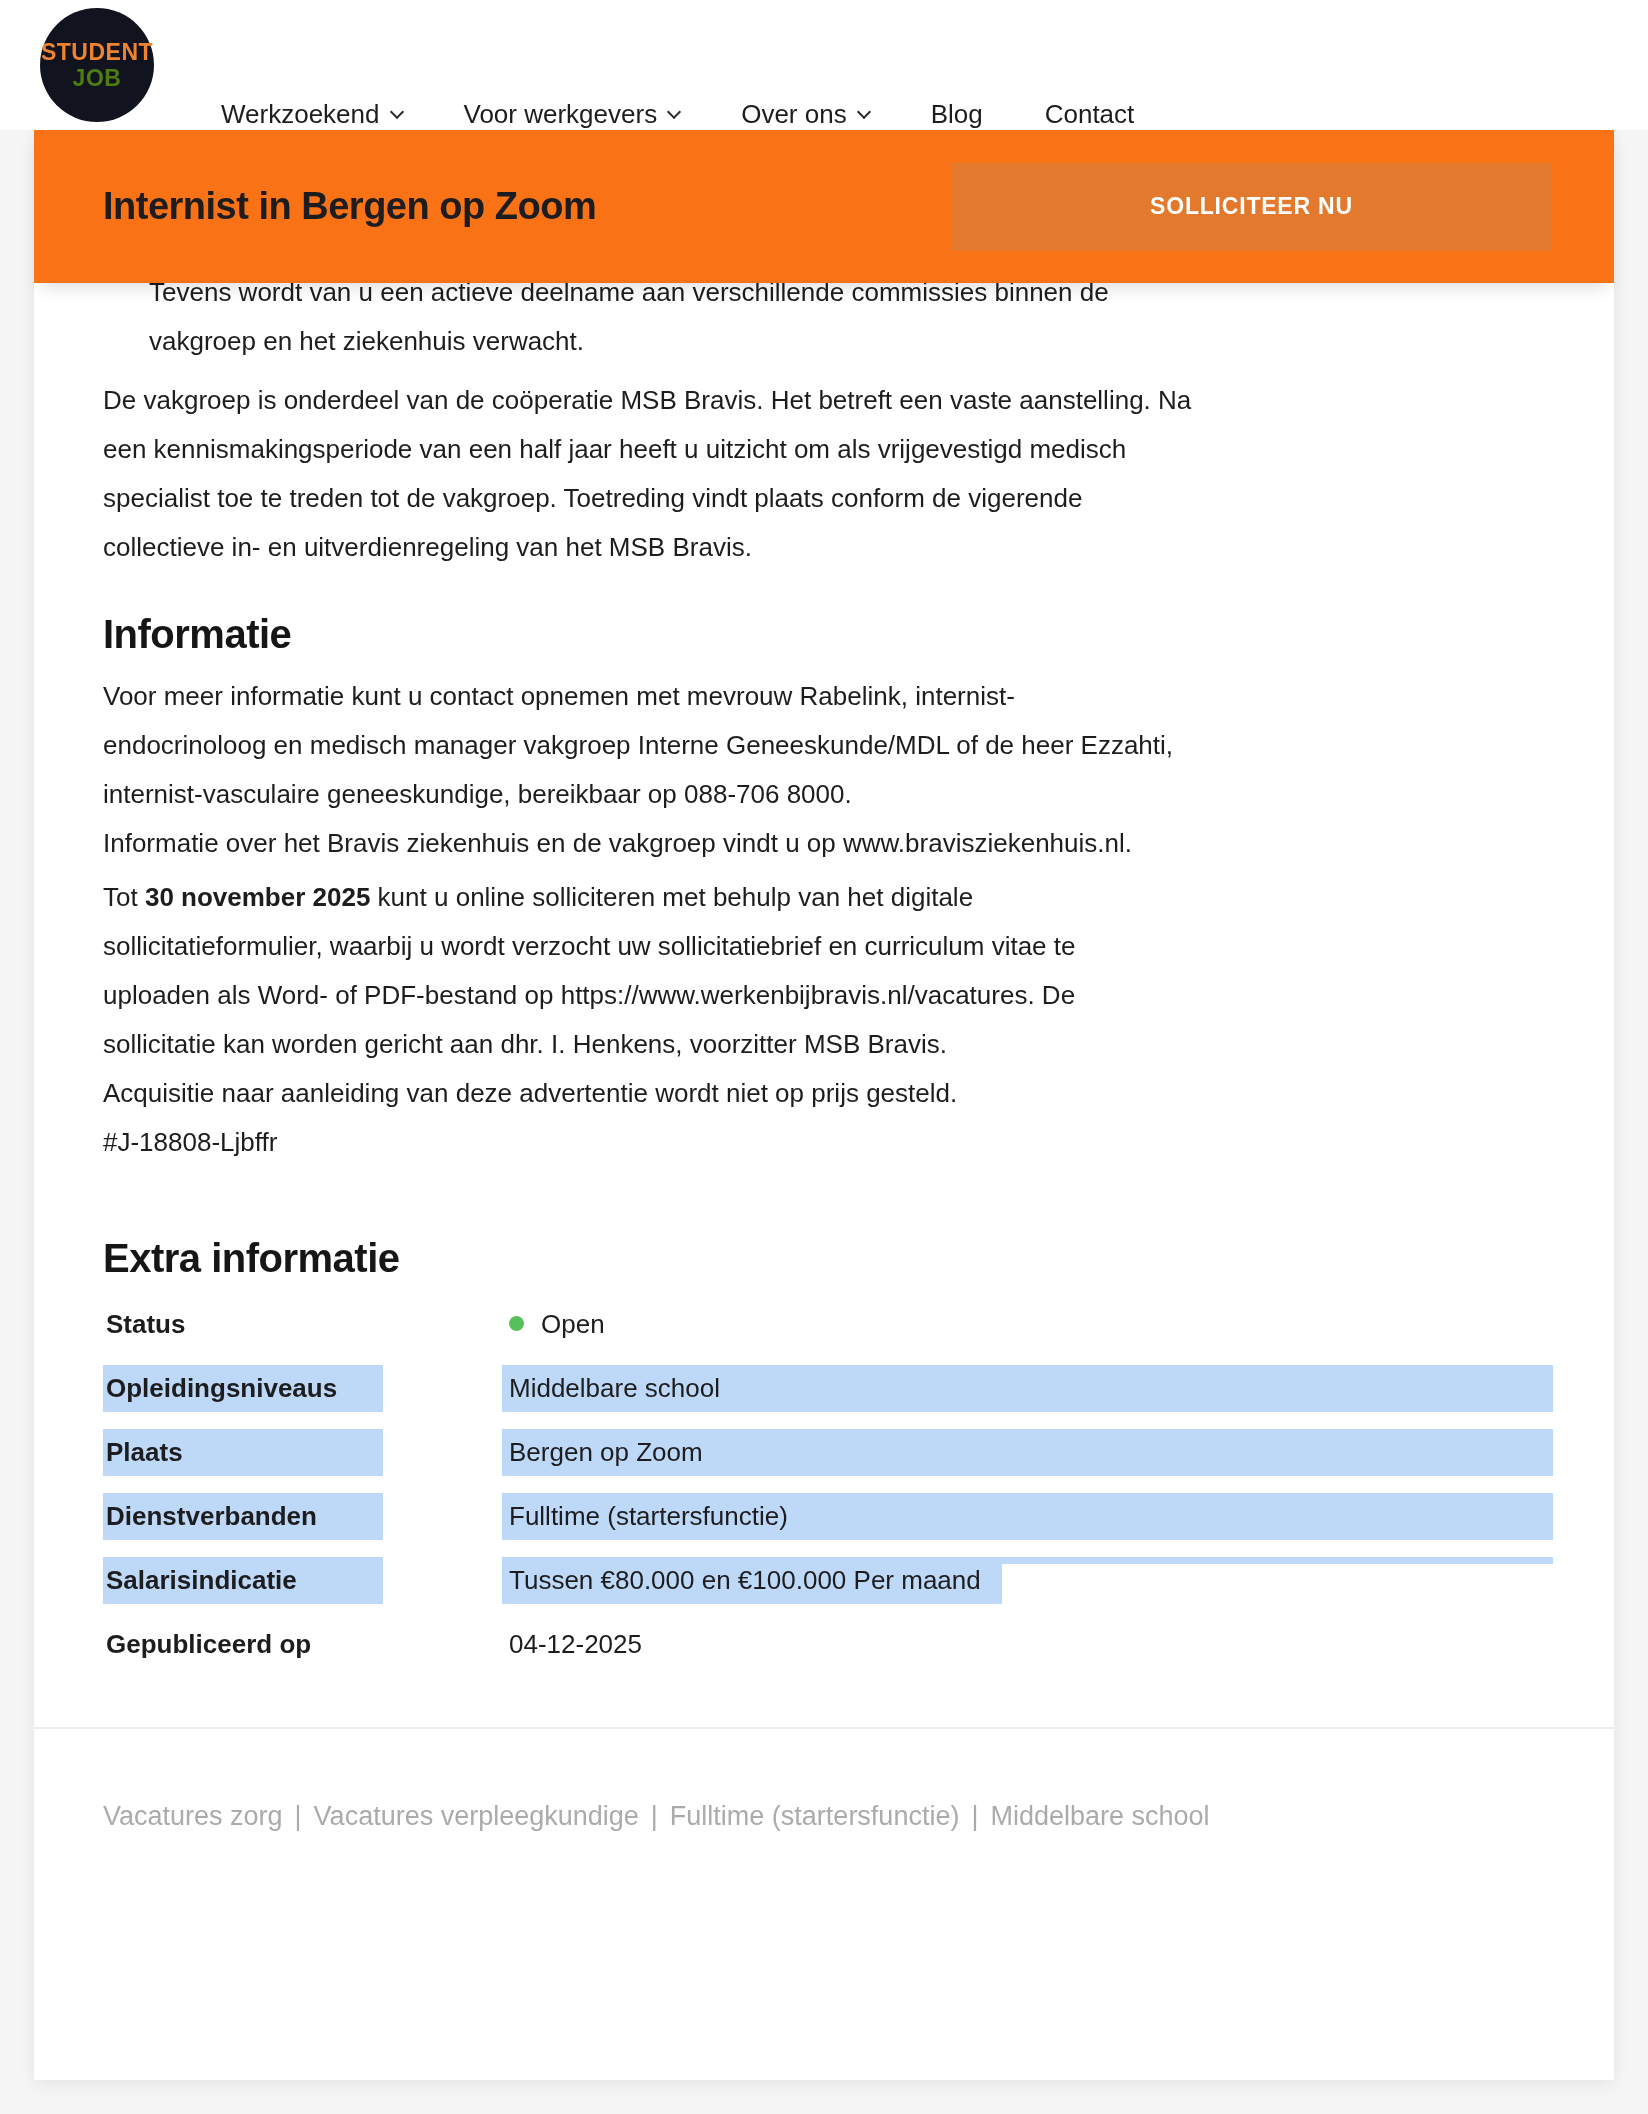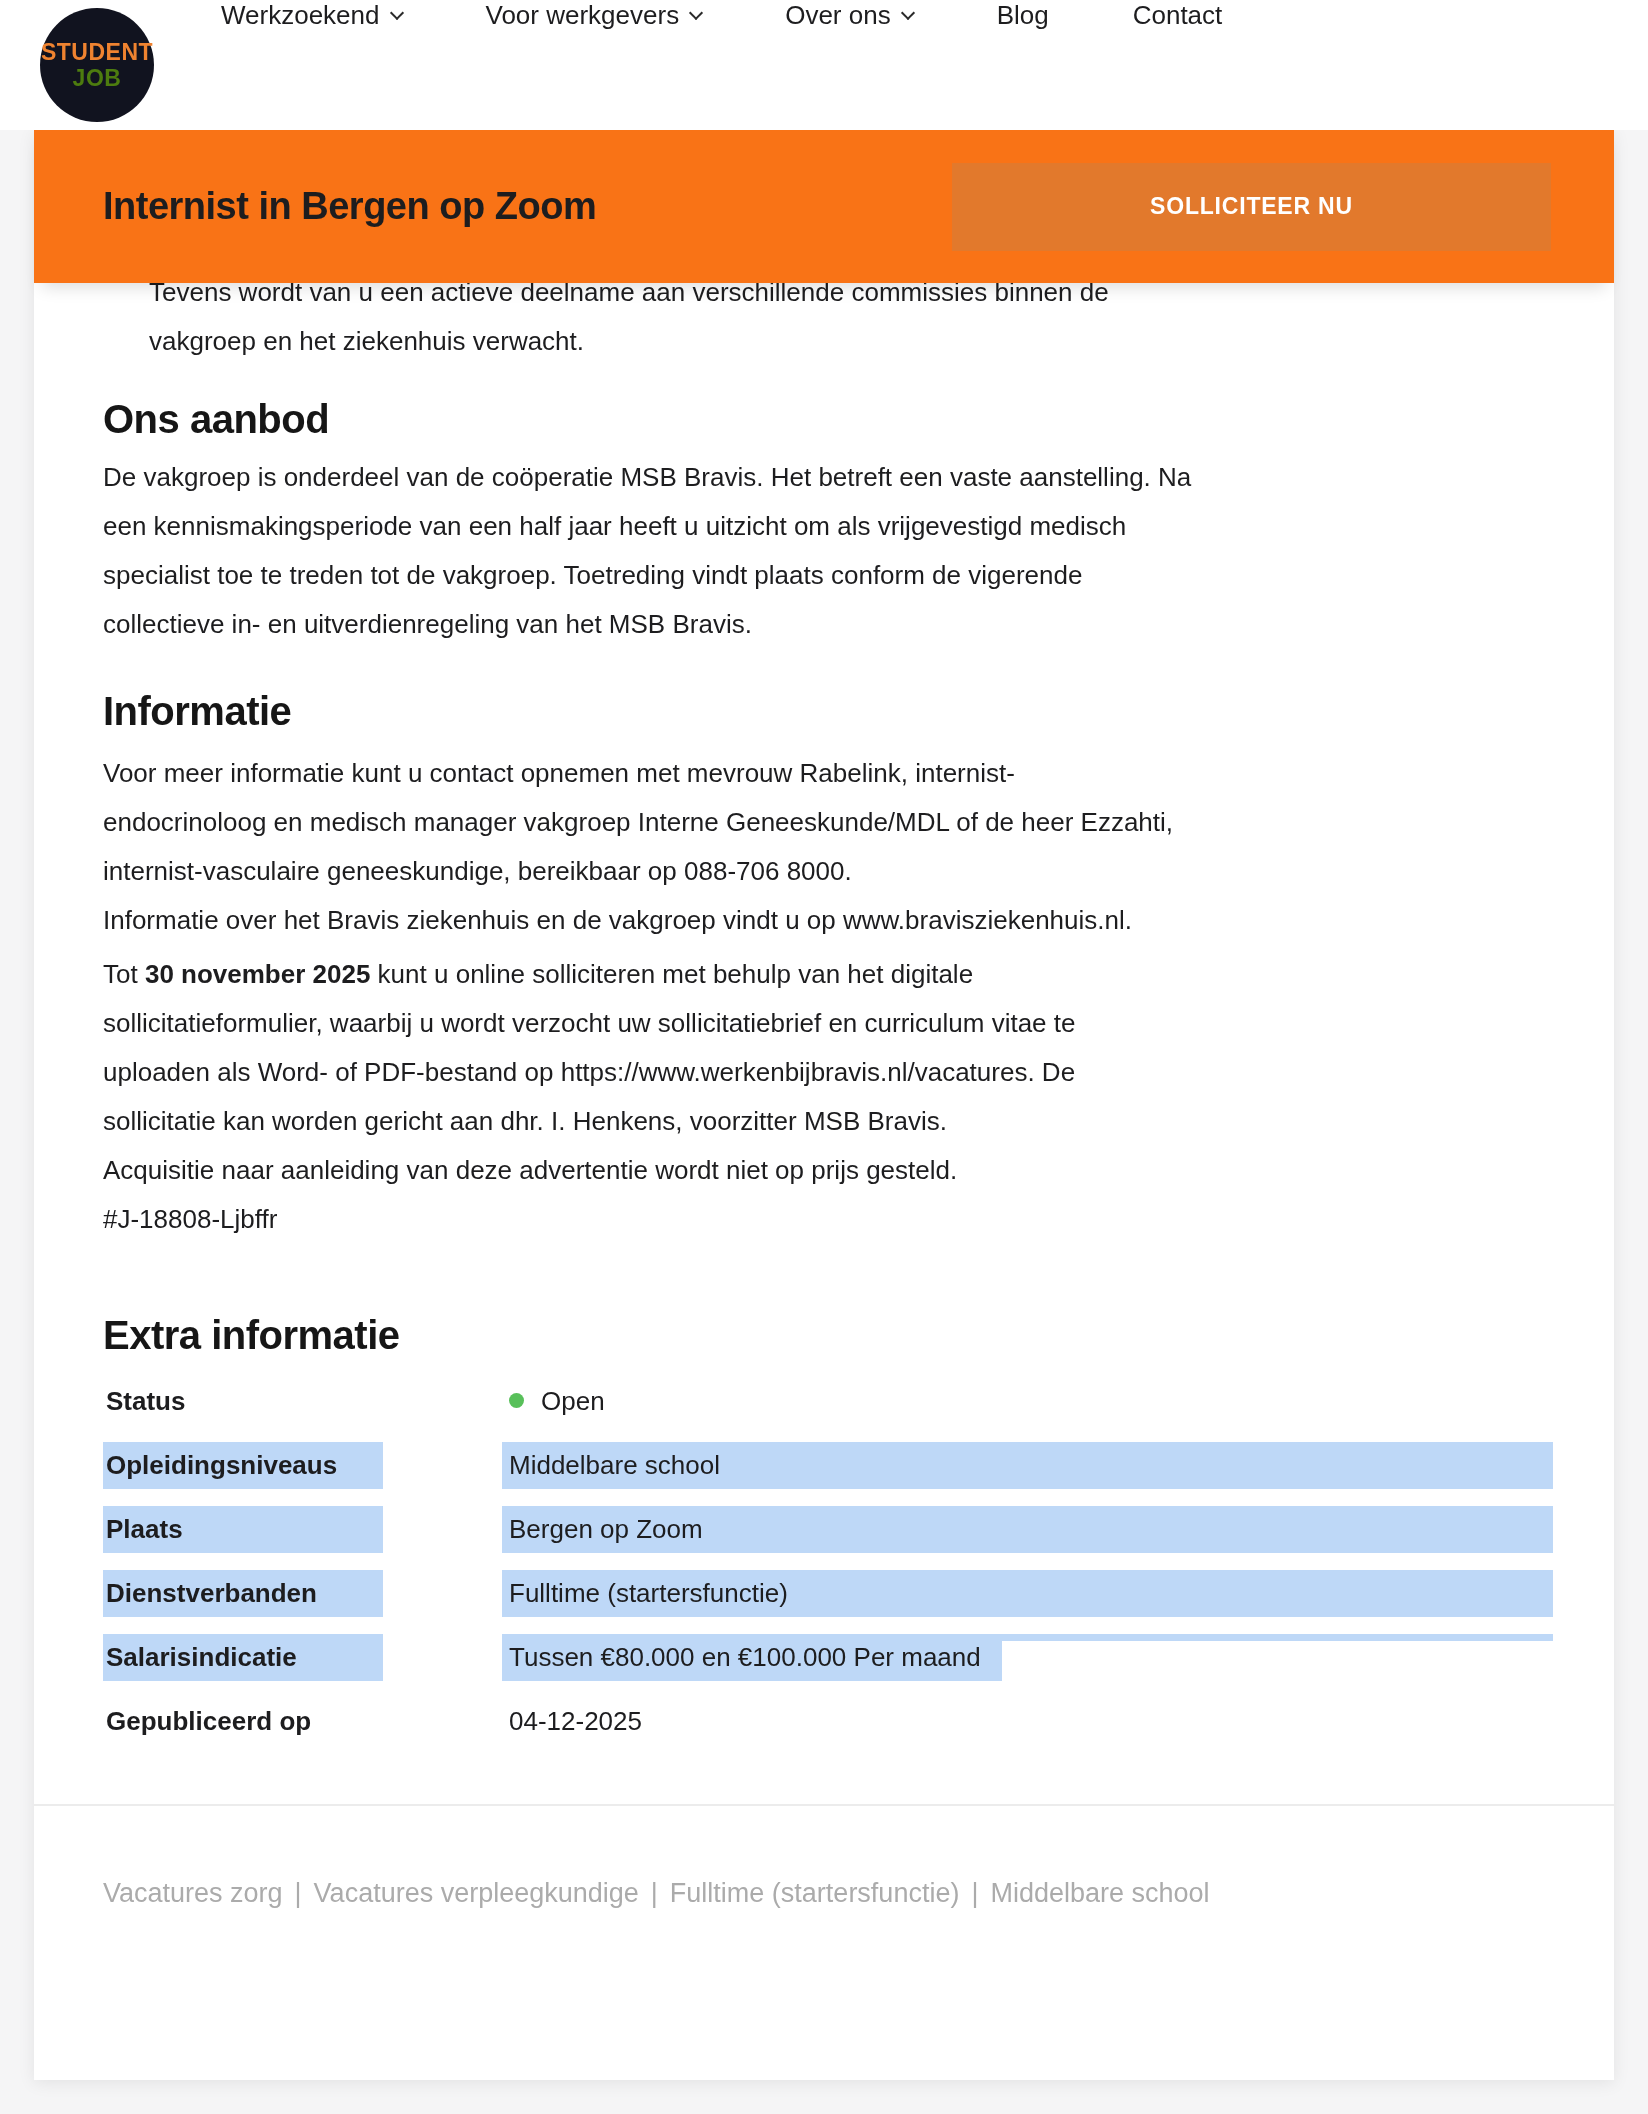--- a/index.html
+++ b/index.html
@@ -23,21 +23,21 @@
     position:absolute; left:40px; top:8px;
     width:114px; height:114px; border-radius:50%;
     background:#11131f;
     display:flex; flex-direction:column; align-items:center; justify-content:center;
     cursor:pointer;
   }
   .logo-l1 { color:#ef8330; font-weight:bold; font-size:23px; letter-spacing:.5px; line-height:26px; }
   .logo-l2 { color:#4d7c0f; font-weight:bold; font-size:23px; letter-spacing:.5px; line-height:26px; }
   .nav-items {
     position:absolute; left:221px; top:0; height:130px;
-    display:flex; align-items:flex-start; gap:84px;
+    display:flex; align-items:flex-end; gap:62px;
   }
   .nav-item { display:flex; align-items:center; font-size:26px; color:#1d1d1f; cursor:pointer; }
   .chev {
     display:inline-block; width:10px; height:10px; margin-left:12px; margin-top:-5px;
     border-right:2px solid #2a2a2a; border-bottom:2px solid #2a2a2a;
     transform:rotate(45deg);
   }
 
   
   .card {
@@ -136,21 +136,20 @@
   </nav>
 </header>
 
 <main class="card">
 
   <div class="lead">
     <div class="pline">Tevens wordt van u een actieve deelname aan verschillende commissies binnen de</div>
     <div class="pline">vakgroep en het ziekenhuis verwacht.</div>
   </div>
 
-  <h2 class="s1h">Ons aanbod</h2>
   <div class="s1p">
     <div class="pline">De vakgroep is onderdeel van de coöperatie MSB Bravis. Het betreft een vaste aanstelling. Na</div>
     <div class="pline">een kennismakingsperiode van een half jaar heeft u uitzicht om als vrijgevestigd medisch</div>
     <div class="pline">specialist toe te treden tot de vakgroep. Toetreding vindt plaats conform de vigerende</div>
     <div class="pline">collectieve in- en uitverdienregeling van het MSB Bravis.</div>
   </div>
 
   <h2 class="s2h">Informatie</h2>
   <div class="s2p">
     <div class="pline">Voor meer informatie kunt u contact opnemen met mevrouw Rabelink, internist-</div>

